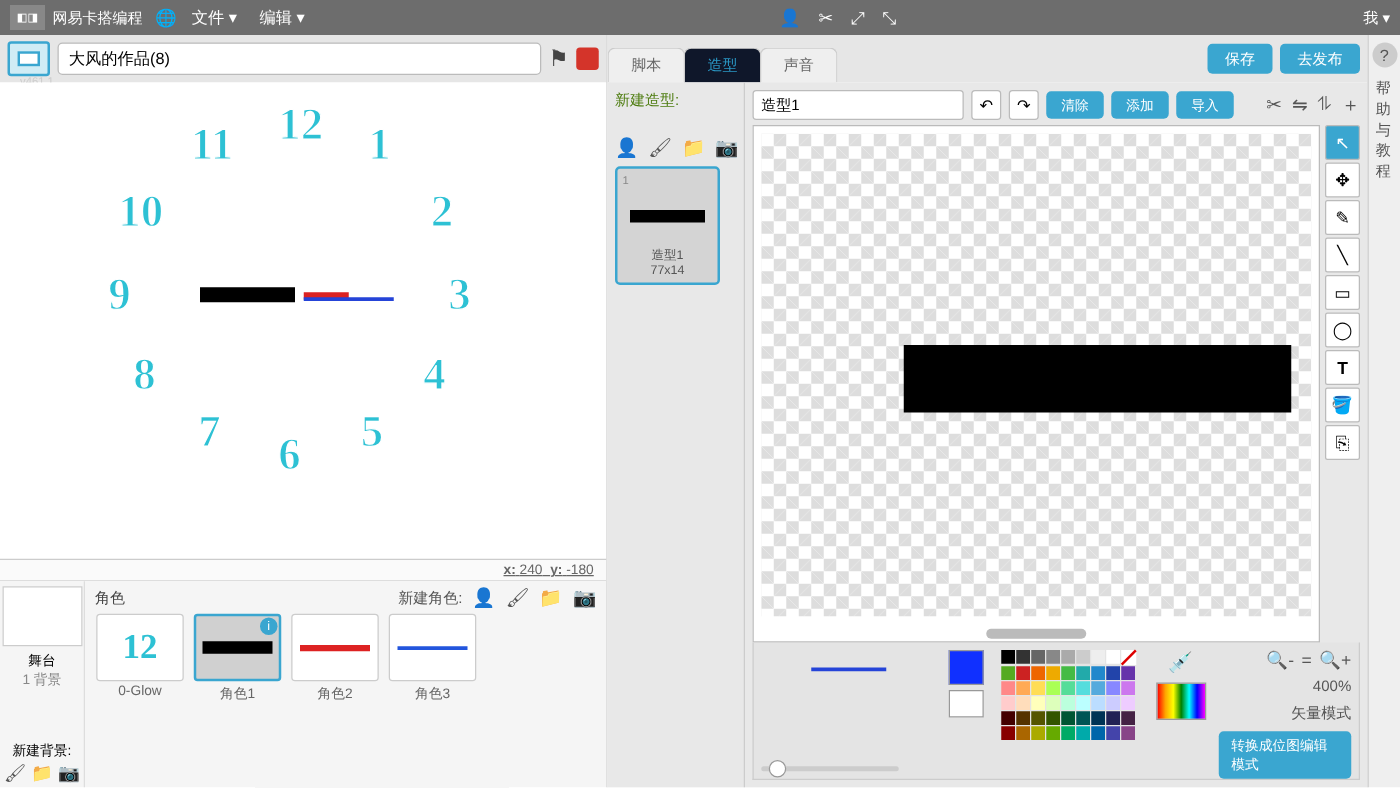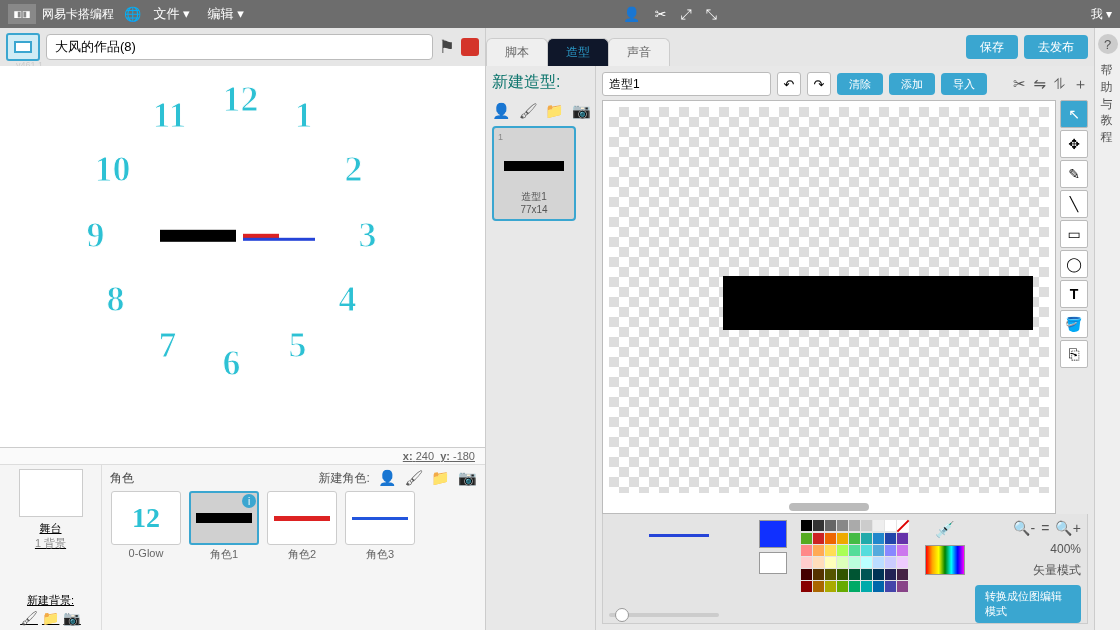--- a/index.html
+++ b/index.html
@@ -30,21 +30,21 @@
 .num { position: absolute; font-size: 36px; font-weight: 900; color: #2dc1d4; -webkit-text-stroke: 1px #fff; text-shadow: 0 0 3px rgba(255,255,255,0.8); font-family: "Comic Sans MS", cursive; }
 .hand { position: absolute; left: 48%; top: 49%; height: 10px; background: #000; transform-origin: left center; }
 .hand.h1 { width: 76px; background: #000; transform: rotate(180deg) translateY(4px); height: 12px;}
 .hand.h2 { width: 36px; background: #db2222; height: 6px; left:50%; }
 .hand.h3 { width: 72px; background: #2544d8; height: 3px; left:50%; top:50%; }
 
 .coords { text-align: right; font-size: 11px; color: #666; padding: 2px 10px; background: #fafafa; border-bottom: 1px solid #ddd; text-decoration: underline; }
 .coords b { font-weight: 600; }
 
 .sprite-panel { flex: 1; display: flex; background: #f5f5f5; }
-.bg-col { width: 102px; border-right: 1px solid #ddd; padding: 4px; display: flex; flex-direction: column; align-items: center; text-decoration: underline; }
+.bg-col { width: 68px; border-right: 1px solid #ddd; padding: 4px; display: flex; flex-direction: column; align-items: center; }
 .bg-thumb { width: 64px; height: 48px; background: #fff; border: 1px solid #ccc; margin-bottom: 4px; }
 .bg-label { font-size: 11px; text-align: center; }
 .bg-sub { font-size: 11px; color: #888; text-align: center; }
 .bg-new { font-size: 11px; margin-top: auto; }
 .bg-tools { display: flex; gap: 4px; font-size: 14px; color: #555; margin-top: 2px; }
 
 .sprite-area { flex: 1; padding: 4px 8px; }
 .sprite-head { display: flex; align-items: center; justify-content: space-between; font-size: 12px; color: #444; margin-bottom: 4px; }
 .sprite-head .tools { display: flex; gap: 8px; align-items: center; font-size: 15px; color: #555; }
 .sprites { display: flex; gap: 6px; }
@@ -59,21 +59,21 @@
 .editor { flex: 1; display: flex; flex-direction: column; }
 .ed-top { height: 38px; background: #e6e6e6; display: flex; align-items: center; justify-content: space-between; padding: 0 6px 0 0; }
 .tabs { display: flex; align-items: flex-end; height: 100%; }
 .tab { height: 28px; padding: 0 18px; display: flex; align-items: center; font-size: 12px; color: #666; border: 1px solid #ccc; border-bottom: none; background: #efefef; border-radius: 6px 6px 0 0; margin-right: -1px; cursor: pointer; }
 .tab.active { background: #0f172a; color: #2a97c4; }
 .ed-actions { display: flex; gap: 6px; }
 .pill { height: 24px; padding: 0 14px; background: #3aa6d0; color: #fff; border-radius: 4px; font-size: 12px; display: flex; align-items: center; cursor: pointer; }
 
 .ed-body { flex: 1; display: flex; background: #f2f2f2; }
 .cost-col { width: 110px; border-right: 1px solid #ccc; padding: 6px; background: #e8e8e8; }
-.cost-title { font-size: 16px; color: #0f766e; margin-bottom: 9px; }
+.cost-title { font-size: 12px; color: #4d7c0f; margin-bottom: 20px; }
 .cost-tools { display: flex; gap: 8px; font-size: 15px; color: #555; margin-bottom: 6px; }
 .cost-item { width: 84px; background: #d4d4d4; border: 2px solid #3aa6d0; border-radius: 4px; padding: 4px; }
 .cost-item .nm { font-size: 9px; color: #888; }
 .cost-item .pv { width: 100%; height: 40px; background: #d4d4d4; display: flex; align-items: center; justify-content: center; margin: 4px 0; }
 .cost-item .pv .bar { width: 60px; height: 10px; background: #000; }
 .cost-item .lb { font-size: 10px; text-align: center; color: #555; }
 
 .paint { flex: 1; display: flex; flex-direction: column; padding: 6px; background: #e8e8e8; }
 .paint-top { display: flex; align-items: center; gap: 6px; margin-bottom: 4px; }
 .paint-name { flex: 0 0 130px; height: 24px; border: 1px solid #bbb; border-radius: 3px; padding: 0 6px; font-size: 12px; }

